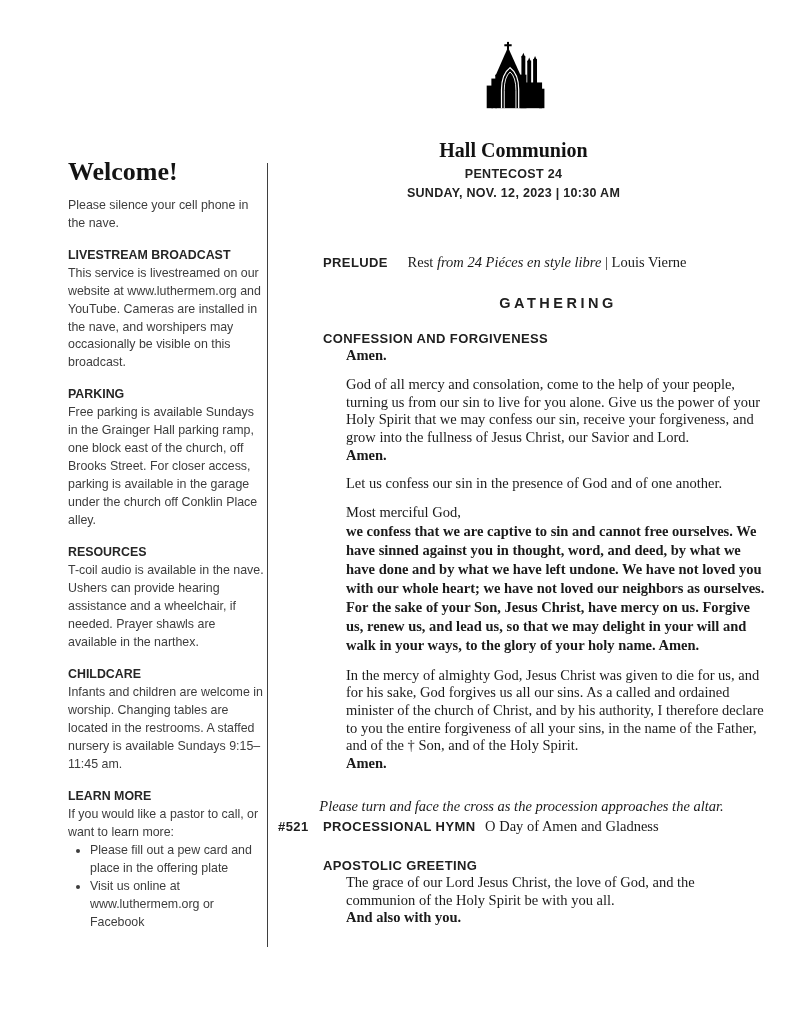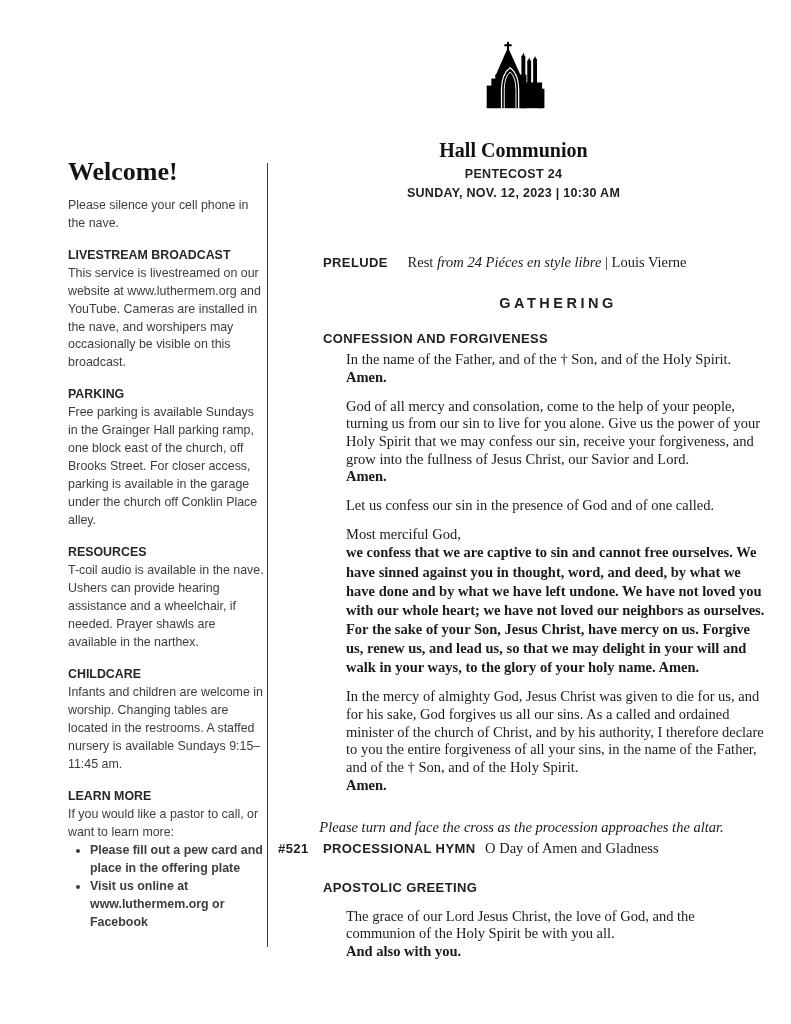--- a/index.html
+++ b/index.html
@@ -19,21 +19,21 @@
   
   .sidebar {
     position:absolute; left:68px; top:158px; width:198px;
     font-family:"Liberation Sans", sans-serif; font-size:12.4px; line-height:1.45; color:var(--sidebar-text,#3d3d3d);
   }
   .welcome-title { font-family:"Liberation Serif", serif; font-weight:700; font-size:26px; line-height:1.1; color:#141414; }
   .notice { margin-top:10px; }
   .side-section { margin-top:14px; }
   .side-heading { font-weight:700; color:#262626; }
   .side-bullets { padding-left:22px; margin:0; }
-  .side-bullets li { padding-left:0;font-weight:bold; }
+  .side-bullets li { padding-left:0; }
 
   .divider { position:absolute; left:267px; top:163px; width:1px; height:784px; background:var(--divider,#3f3f3f); }
 
   
   .main { position:absolute; left:278px; top:254px; width:487px; font-size:14.5px; line-height:1.22; }
   .sans-heading { font-family:"Liberation Sans", sans-serif; font-weight:700; font-size:13px; letter-spacing:.4px; color:#202020; }
   .indent-1 { margin-left:45px; }
   .indent-2 { margin-left:68px; }
   .italic { font-style:italic; }
   .bold { font-weight:700; }
@@ -132,29 +132,28 @@
       <span>Rest</span>
       <span class="italic">from 24 Piéces en style libre</span>
       <span>|</span>
       <span>Louis Vierne</span>
     </div>
 
     <div class="gathering sans-heading indent-1">GATHERING</div>
 
     <div class="section-heading sans-heading indent-1">CONFESSION AND FORGIVENESS</div>
 
-    <div class="liturgy-line">In the name of the Father, and of the † Son, and of the Holy Spirit.</div>
     <div class="liturgy-line bold" style="margin-top:0">Amen.</div>
 
     <p class="para indent-2">
       <span>God of all mercy and consolation, come to the help of your people, turning us from our sin to live for you alone. Give us the power of your Holy Spirit that we may confess our sin, receive your forgiveness, and grow into the fullness of Jesus Christ, our Savior and Lord.</span>
       <span class="bold block">Amen.</span>
     </p>
 
-    <p class="para indent-2">Let us confess our sin in the presence of God and of one called.</p>
+    <p class="para indent-2">Let us confess our sin in the presence of God and of one another.</p>
 
     <p class="para indent-2">
       <span class="block">Most merciful God,</span>
       <span class="bold-block block">we confess that we are captive to sin and cannot free ourselves. We have sinned against you in thought, word, and deed, by what we have done and by what we have left undone. We have not loved you with our whole heart; we have not loved our neighbors as ourselves. For the sake of your Son, Jesus Christ, have mercy on us. Forgive us, renew us, and lead us, so that we may delight in your will and walk in your ways, to the glory of your holy name. Amen.</span>
     </p>
 
     <p class="para indent-2">
       <span>In the mercy of almighty God, Jesus Christ was given to die for us, and for his sake, God forgives us all our sins. As a called and ordained minister of the church of Christ, and by his authority, I therefore declare to you the entire forgiveness of all your sins, in the name of the Father, and of the † Son, and of the Holy Spirit.</span>
       <span class="bold block">Amen.</span>
     </p>
@@ -163,19 +162,19 @@
 
     <div class="hymn-line">
       <span class="hymn-number sans-heading">#521</span>
       <span>
         <span class="sans-heading hymn-label">PROCESSIONAL HYMN</span>
         <span>O Day of Amen and Gladness</span>
       </span>
     </div>
 
     <div class="section-heading sans-heading indent-1" style="margin-top:22px">APOSTOLIC GREETING</div>
-    <p class="indent-2" style="margin-top:12px">
+    <p class="indent-2" style="margin-top:0">
       <span>The grace of our Lord Jesus Christ, the love of God, and the communion of the Holy Spirit be with you all.</span>
       <span class="bold block">And also with you.</span>
     </p>
 
   </div>
 </div>
 
 </body></html>

